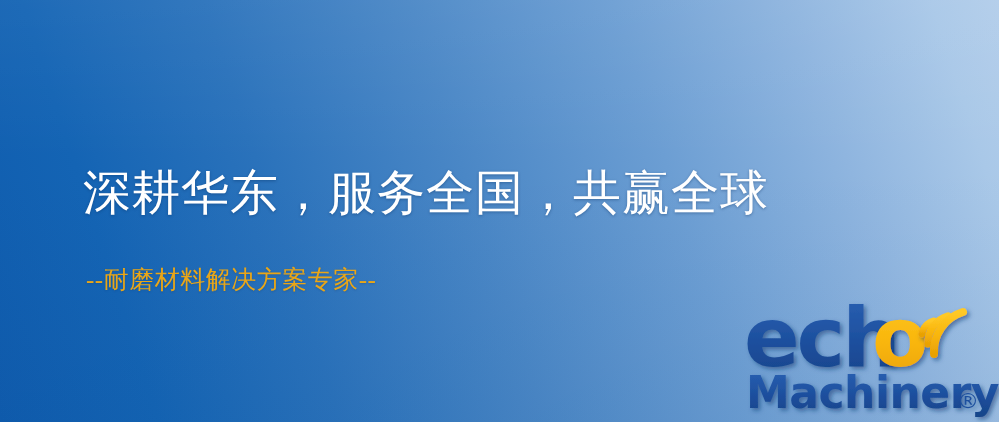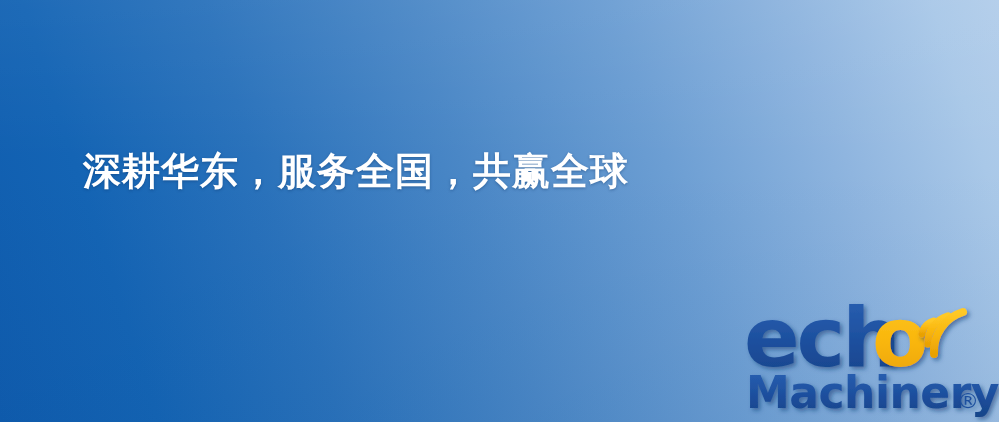--- a/index.html
+++ b/index.html
@@ -38,25 +38,25 @@
       rgba(255,255,255,0.045) 0%,
       rgba(255,255,255,0.00) 38%,
       rgba(0,40,90,0.035) 100%);
     pointer-events: none;
   }
 
   
   .headline {
     position: absolute;
     left: 83px;
-    top: 150px;
+    top: 166px;
     margin: 0;
     font-family: "Liberation Serif", "DejaVu Serif", serif;
-    font-weight: 700;
-    font-size: 38px;
+    font-weight: 400;
+    font-size: 48px;
     line-height: 1.12;
     color: #ffffff;
     letter-spacing: 1px;
     white-space: nowrap;
     text-shadow: 0 1px 3px rgba(8,45,95,0.40);
     z-index: 3;
   }
 
   
   .subtitle {
@@ -104,20 +104,21 @@
     font-size: 22px;
   }
 </style>
 </head>
 <body>
 
 <div class="banner">
 
   <h1 class="headline">深耕华东，服务全国，共赢全球</h1>
 
+  <p class="subtitle">--耐磨材料解决方案专家--</p>
 
   <div class="logo">
     <svg viewBox="0 0 252 122" xmlns="http://www.w3.org/2000/svg" role="img">
       <defs>
         <filter id="logoShadow" x="-30%" y="-30%" width="180%" height="180%">
           <feDropShadow dx="2.5" dy="2.5" stdDeviation="2.2" flood-color="#0d3a73" flood-opacity="0.55"></feDropShadow>
         </filter>
         <linearGradient id="goldGrad" x1="0" y1="0" x2="0" y2="1">
           <stop offset="0%" stop-color="#ffc928"></stop>
           <stop offset="55%" stop-color="#f9b60b"></stop>

